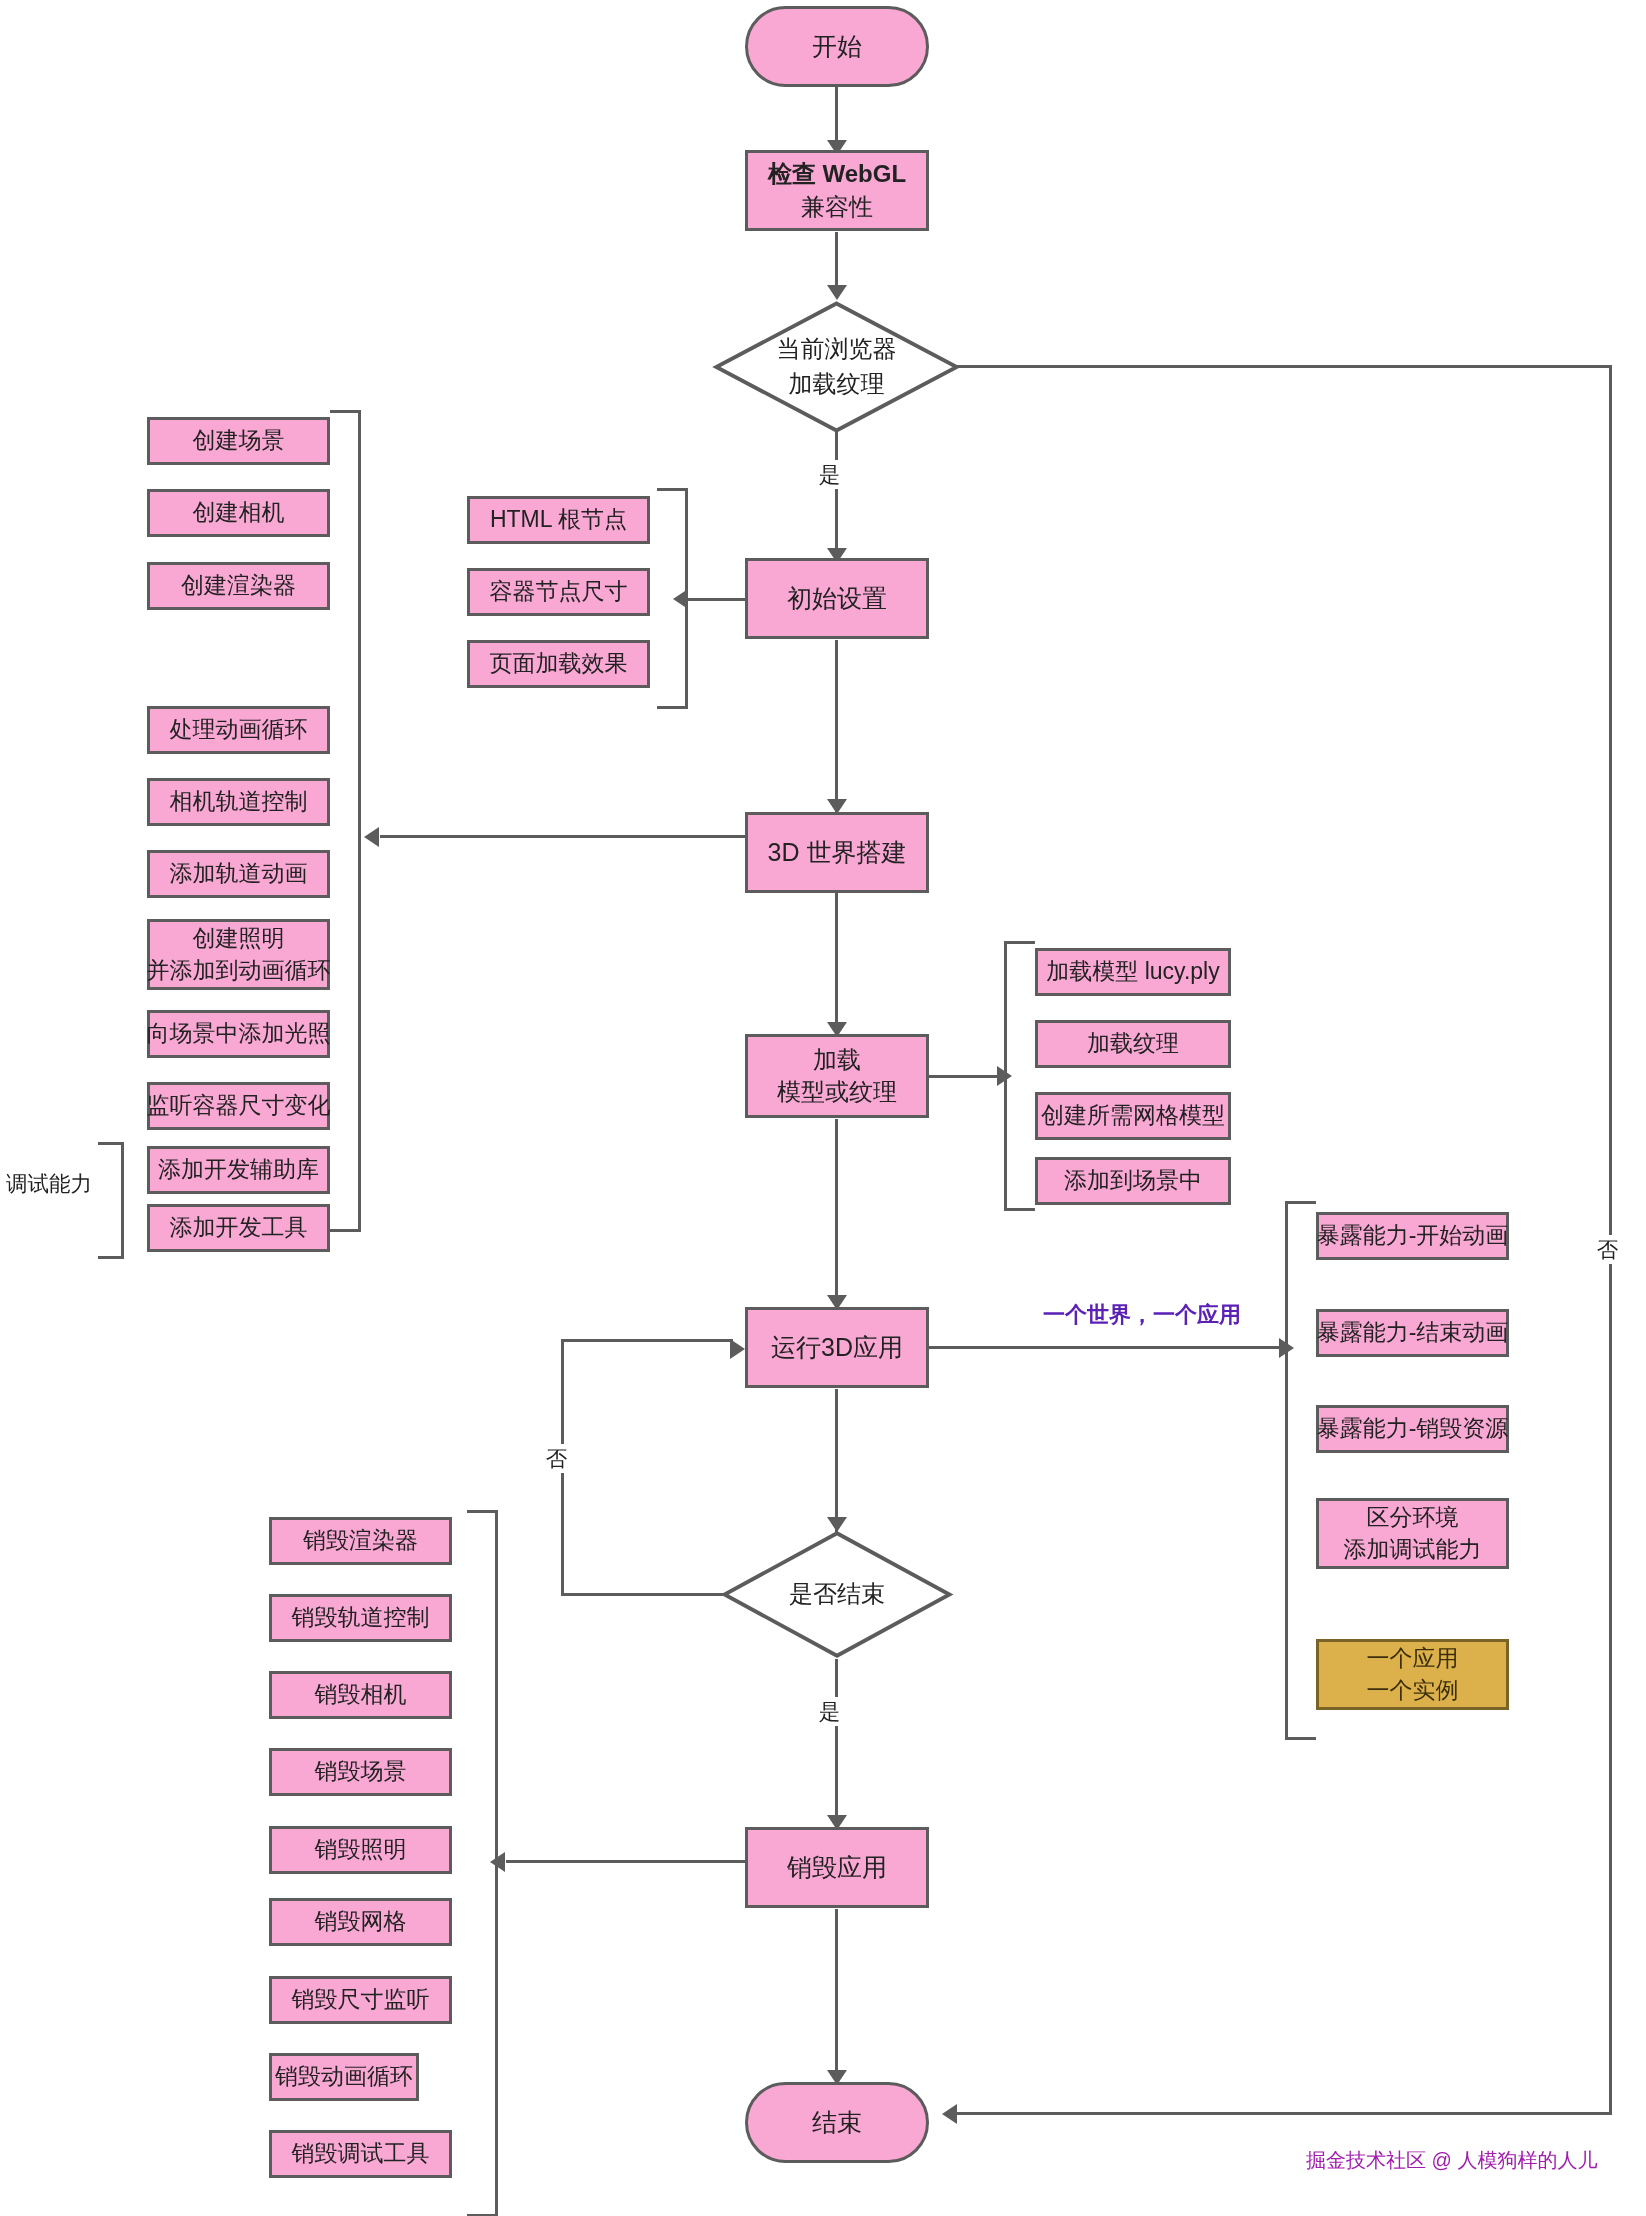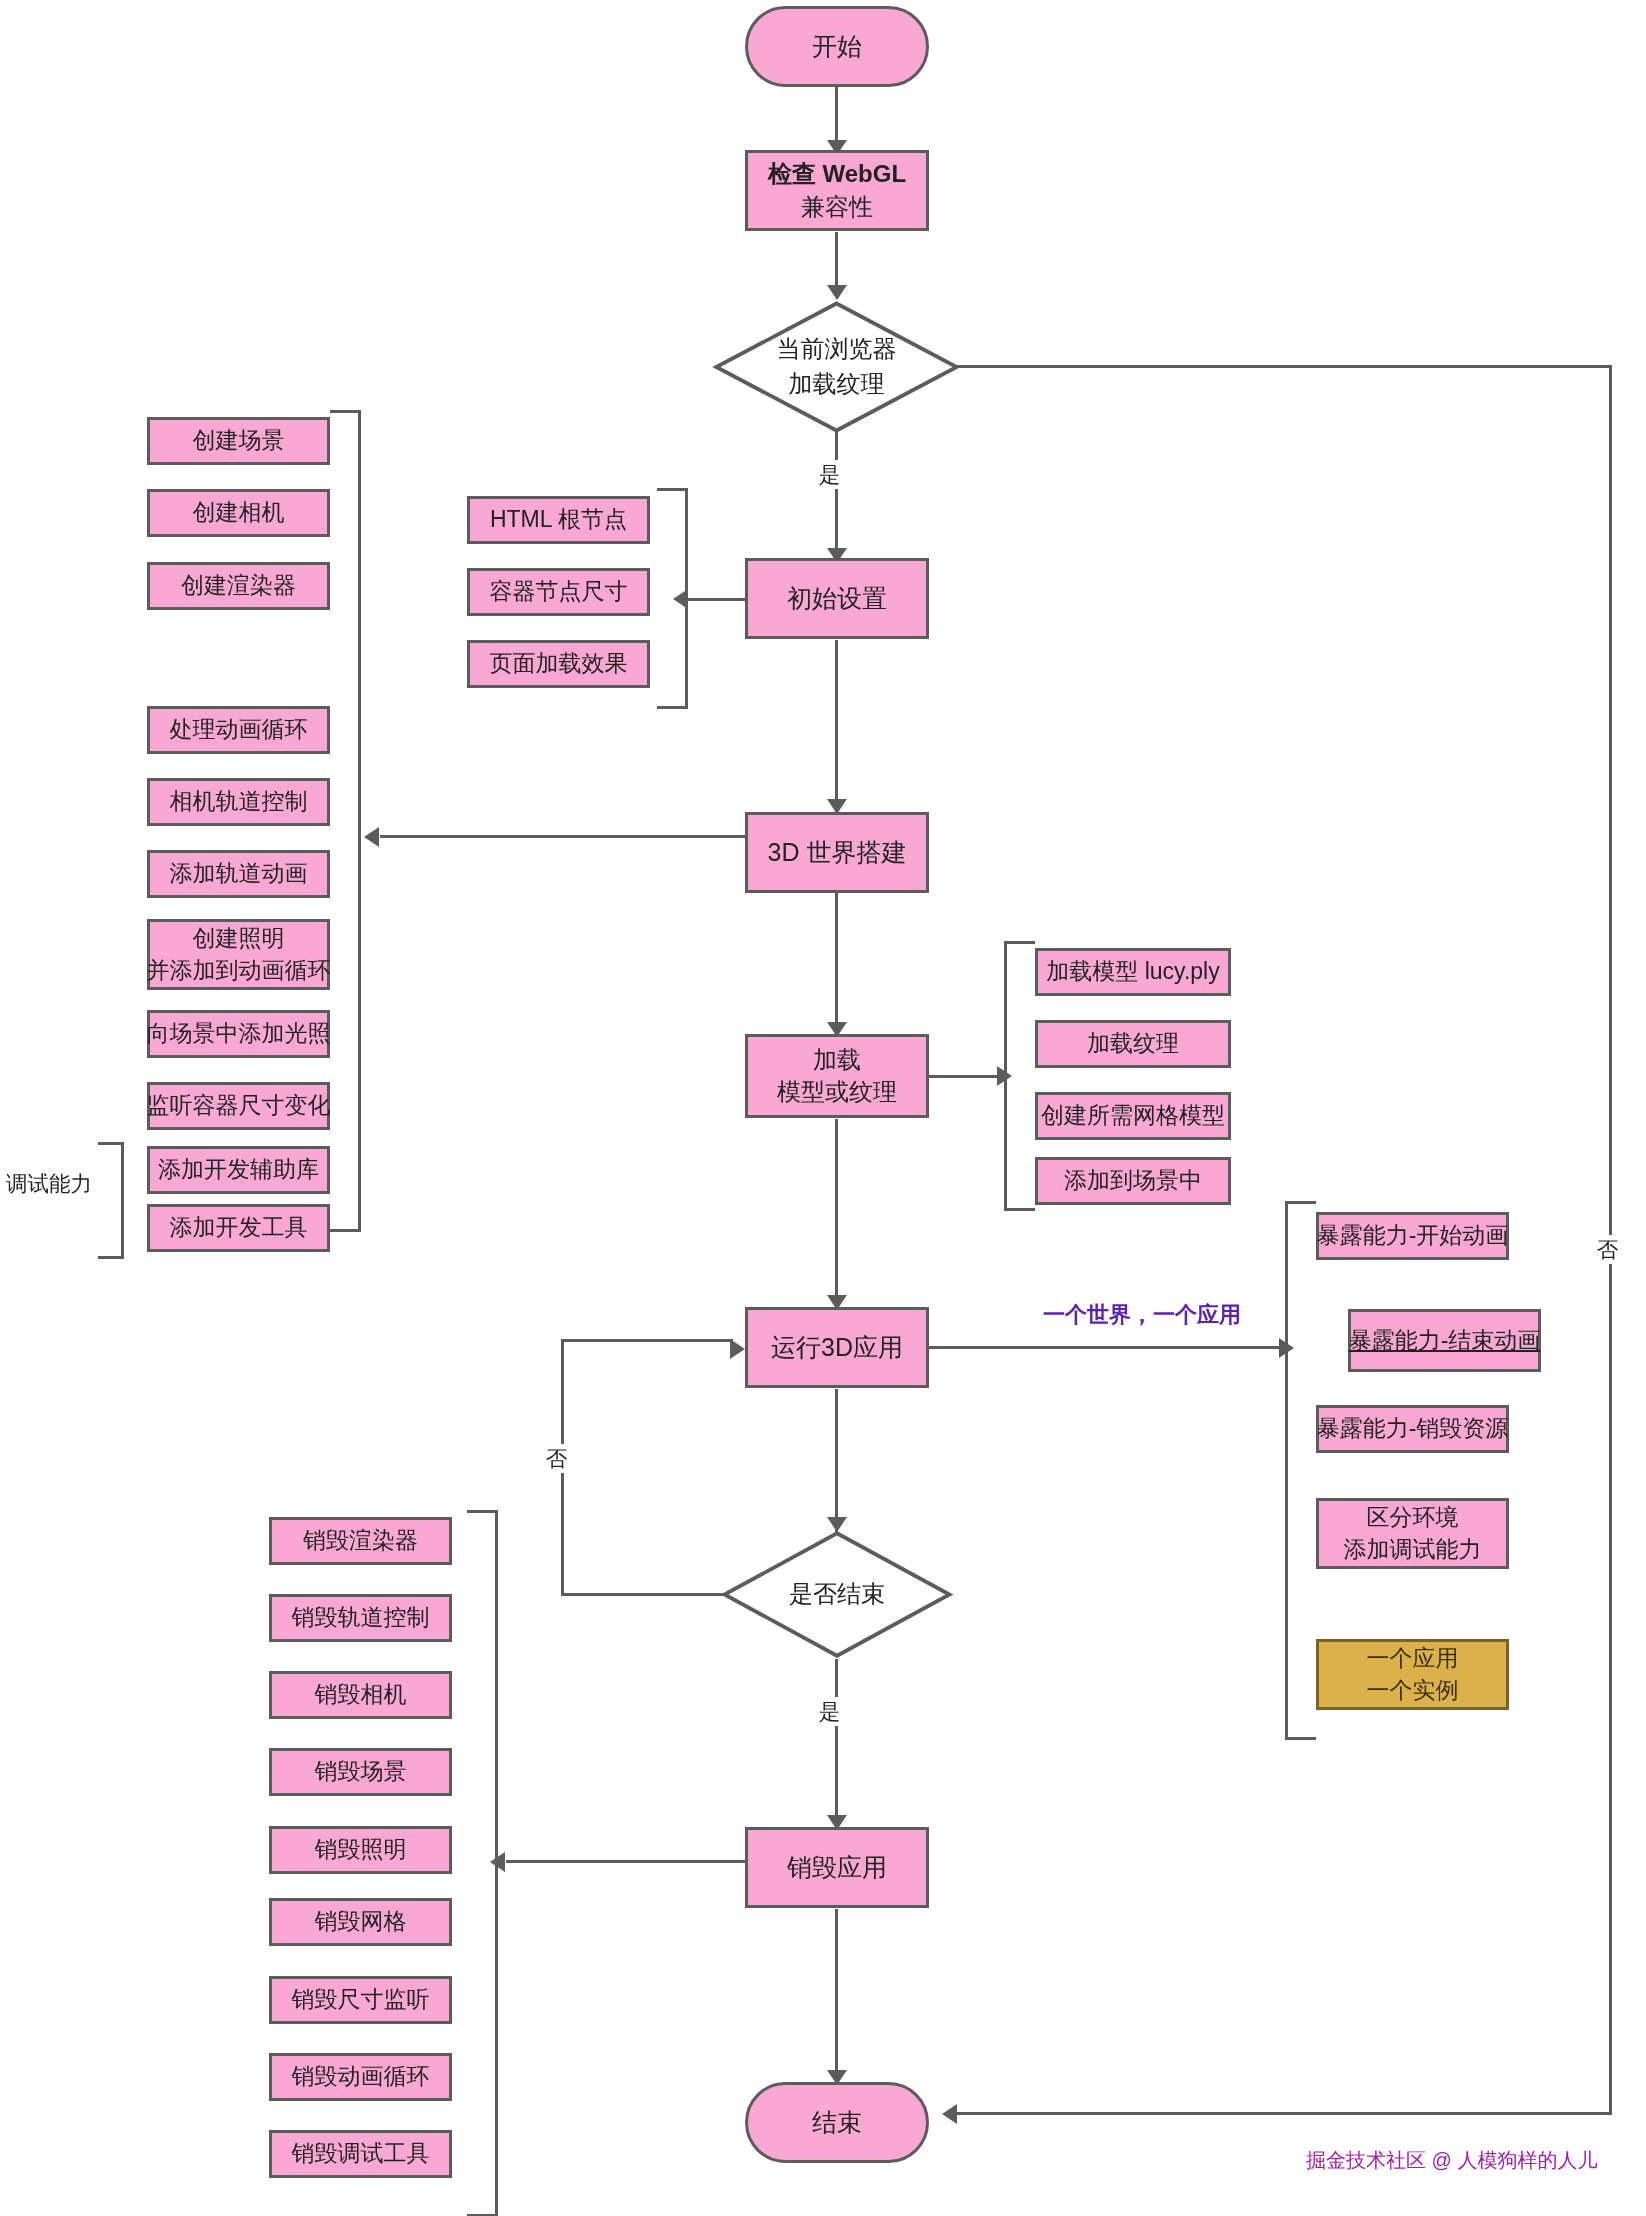--- a/index.html
+++ b/index.html
@@ -215,21 +215,21 @@
   </div>
   <div class="node" style="left:1035px;top:1157px;width:196px;height:48px;">
     <span class="ln fs30">添加到场景中</span>
   </div>
 
   <div class="brace brace-left" style="left:1285px;top:1201px;width:31px;height:539px;"></div>
 
   <div class="node" style="left:1316px;top:1212px;width:193px;height:48px;">
     <span class="ln fs30">暴露能力-开始动画</span>
   </div>
-  <div class="node" style="left:1348px;top:1309px;width:193px;height:63px;text-decoration:underline;">
+  <div class="node" style="left:1316px;top:1309px;width:193px;height:48px;">
     <span class="ln fs30">暴露能力-结束动画</span>
   </div>
   <div class="node" style="left:1316px;top:1405px;width:193px;height:48px;">
     <span class="ln fs30">暴露能力-销毁资源</span>
   </div>
   <div class="node" style="left:1316px;top:1498px;width:193px;height:71px;">
     <span class="ln fs30">区分环境</span>
     <span class="ln fs30">添加调试能力</span>
   </div>
   <div class="node gold" style="left:1316px;top:1639px;width:193px;height:71px;">
@@ -253,21 +253,21 @@
   </div>
   <div class="node" style="left:269px;top:1826px;width:183px;height:48px;">
     <span class="ln fs30">销毁照明</span>
   </div>
   <div class="node" style="left:269px;top:1898px;width:183px;height:48px;">
     <span class="ln fs30">销毁网格</span>
   </div>
   <div class="node" style="left:269px;top:1976px;width:183px;height:48px;">
     <span class="ln fs30">销毁尺寸监听</span>
   </div>
-  <div class="node" style="left:269px;top:2053px;width:183px;height:48px;">
+  <div class="node" style="left:269px;top:2053px;width:150px;height:48px;">
     <span class="ln fs30">销毁动画循环</span>
   </div>
   <div class="node" style="left:269px;top:2130px;width:183px;height:48px;">
     <span class="ln fs30">销毁调试工具</span>
   </div>
 
   <span class="watermark" style="left:1306px;top:2134px;">掘金技术社区 @ 人模狗样的人儿</span>
 
 </div>
 

